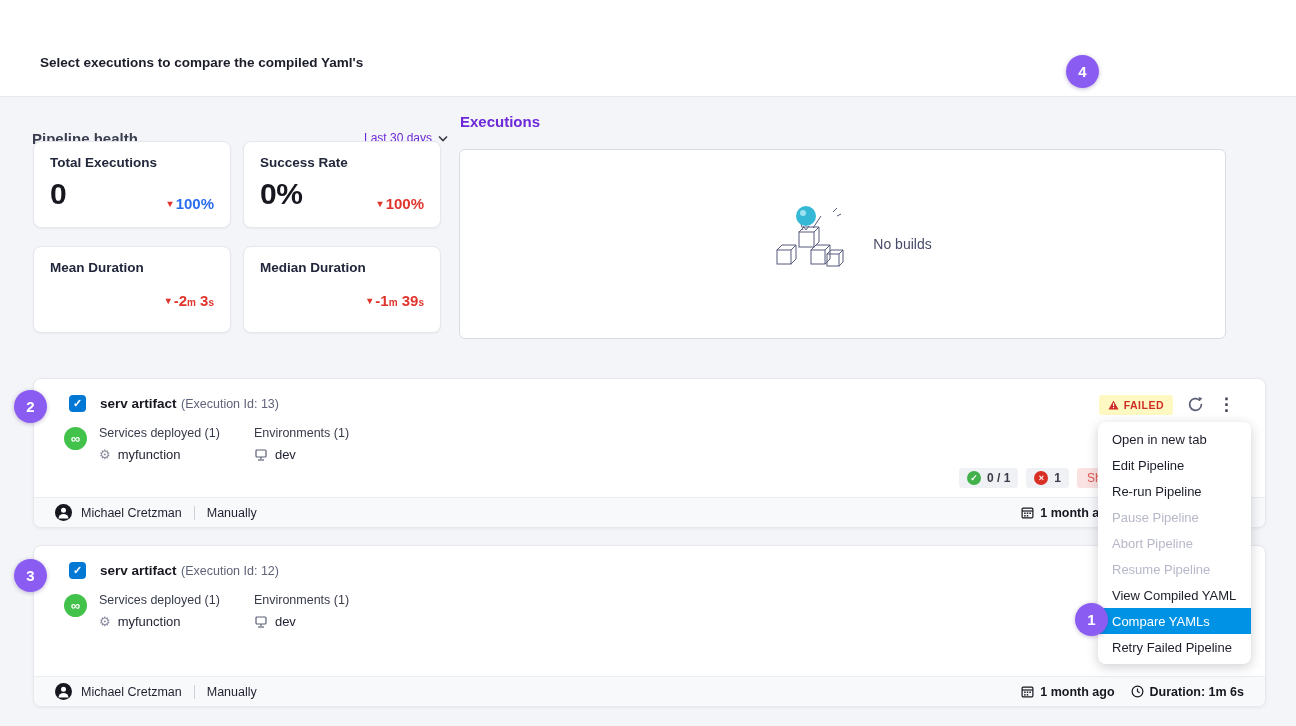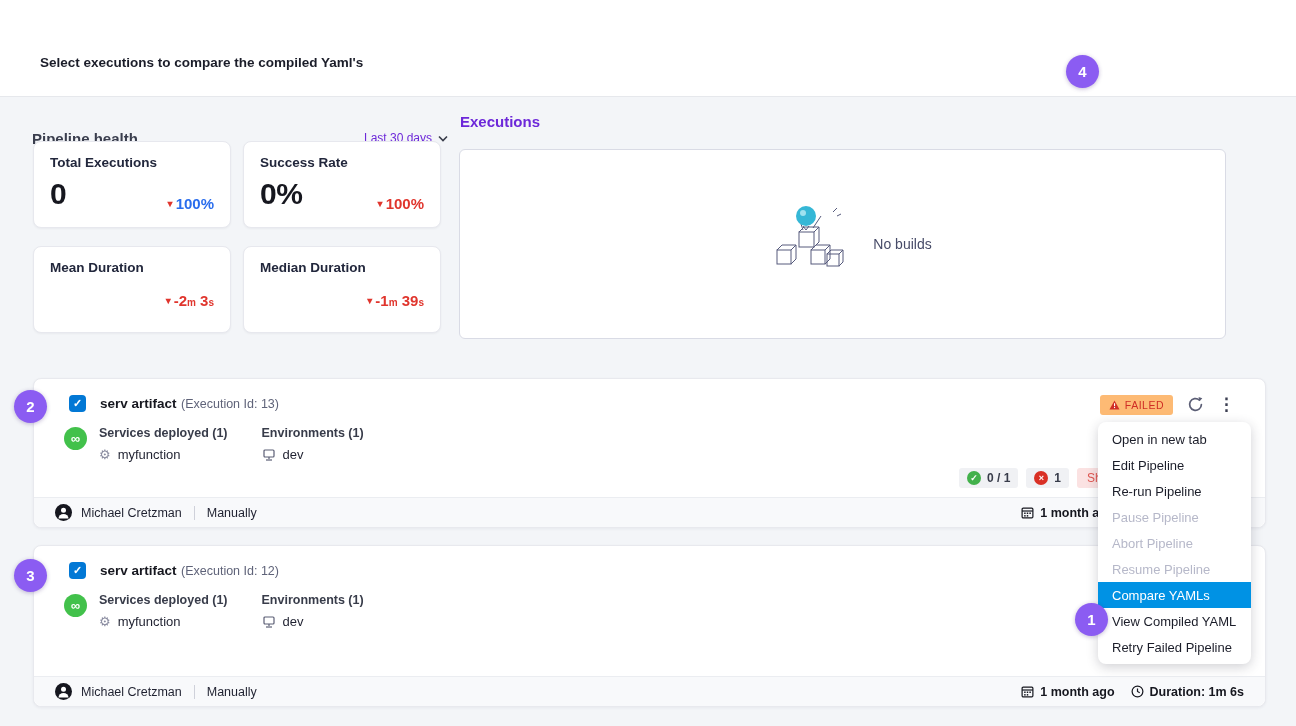--- a/index.html
+++ b/index.html
@@ -41,26 +41,26 @@
   .exec-card { position:absolute; left:33px; width:1233px; background:#fff; border:1px solid #e8e9ee; border-radius:8px; box-shadow:0 1px 3px rgba(40,41,61,.06); }
   .exec-card.card1 { top:281px; height:150px; }
   .exec-card.card2 { top:448px; height:162px; }
   .row-head { position:absolute; left:35px; top:15px; display:flex; align-items:center; gap:14px; }
   .checkbox { width:17px; height:17px; border-radius:4px; background:#0278d5; color:#fff; font-size:11px; font-weight:bold; display:flex; align-items:center; justify-content:center; cursor:pointer; }
   .row-name { font-size:13.5px; font-weight:bold; color:#16171f; }
   .row-id { font-size:12.5px; color:#5f6379; }
   .row-services { position:absolute; left:30px; top:47px; display:flex; gap:12px; }
   .cd-icon { width:23px; height:23px; border-radius:50%; background:#42c14b; color:#fff; display:flex; align-items:center; justify-content:center; font-size:13px; font-weight:bold; margin-top:1px; }
   .svc-cols { display:flex; gap:34px; }
-  .svc-label { font-size:12.5px; font-weight:bold; color:#383c4a; }
+  .svc-label { font-size:12.5px; font-weight:normal; color:#383c4a; }
   .svc-item { margin-top:7px; font-size:13px; color:#1f2130; display:flex; align-items:center; gap:7px; }
   .gear-glyph { color:#8a8ca0; font-size:13px; }
 
   .row-status { position:absolute; right:30px; top:15px; display:flex; align-items:center; gap:13px; }
-  .failed-badge { display:flex; align-items:center; gap:5px; background:#fdba74; border-radius:3px; padding:4px 9px; font-size:10.5px; font-weight:normal; color:#cf2d25; letter-spacing:.5px; }
+  .failed-badge { display:flex; align-items:center; gap:5px; background:#fef9c3; border-radius:3px; padding:4px 9px; font-size:10.5px; font-weight:bold; color:#cf2d25; letter-spacing:.5px; }
   .icon-btn { background:none; border:none; cursor:pointer; display:flex; align-items:center; padding:0; }
   .kebab-glyph { font-size:17px; font-weight:bold; color:#3c3f52; }
 
   .row-pills { position:absolute; left:925px; top:89px; display:flex; gap:8px; align-items:center; }
   .pill { display:flex; align-items:center; gap:6px; background:#f0f1f4; border-radius:3px; padding:3px 8px; font-size:12px; font-weight:bold; color:#383c4a; }
   .mini-circle { width:14px; height:14px; border-radius:50%; color:#fff; font-size:9px; font-weight:bold; display:flex; align-items:center; justify-content:center; }
   .mini-green { background:#42b14b; }
   .mini-red { background:#d93025; }
   .stage-pill { background:#fbe2e2; color:#e05752; padding:3px 10px; border-radius:3px; font-size:12px; white-space:nowrap; }
 
@@ -325,22 +325,22 @@
       </div>
     </div>
 
     <div class="menu">
       <div class="menu-item">Open in new tab</div>
       <div class="menu-item">Edit Pipeline</div>
       <div class="menu-item">Re-run Pipeline</div>
       <div class="menu-item disabled">Pause Pipeline</div>
       <div class="menu-item disabled">Abort Pipeline</div>
       <div class="menu-item disabled">Resume Pipeline</div>
+      <div class="menu-item">View Compiled YAML</div>
       <div class="menu-item selected">Compare YAMLs</div>
-      <div class="menu-item">View Compiled YAML</div>
       <div class="menu-item">Retry Failed Pipeline</div>
     </div>
 
   </div>
 
   <div class="step-badge badge-4">4</div>
   <div class="step-badge badge-2">2</div>
   <div class="step-badge badge-3">3</div>
   <div class="step-badge badge-1">1</div>
 

